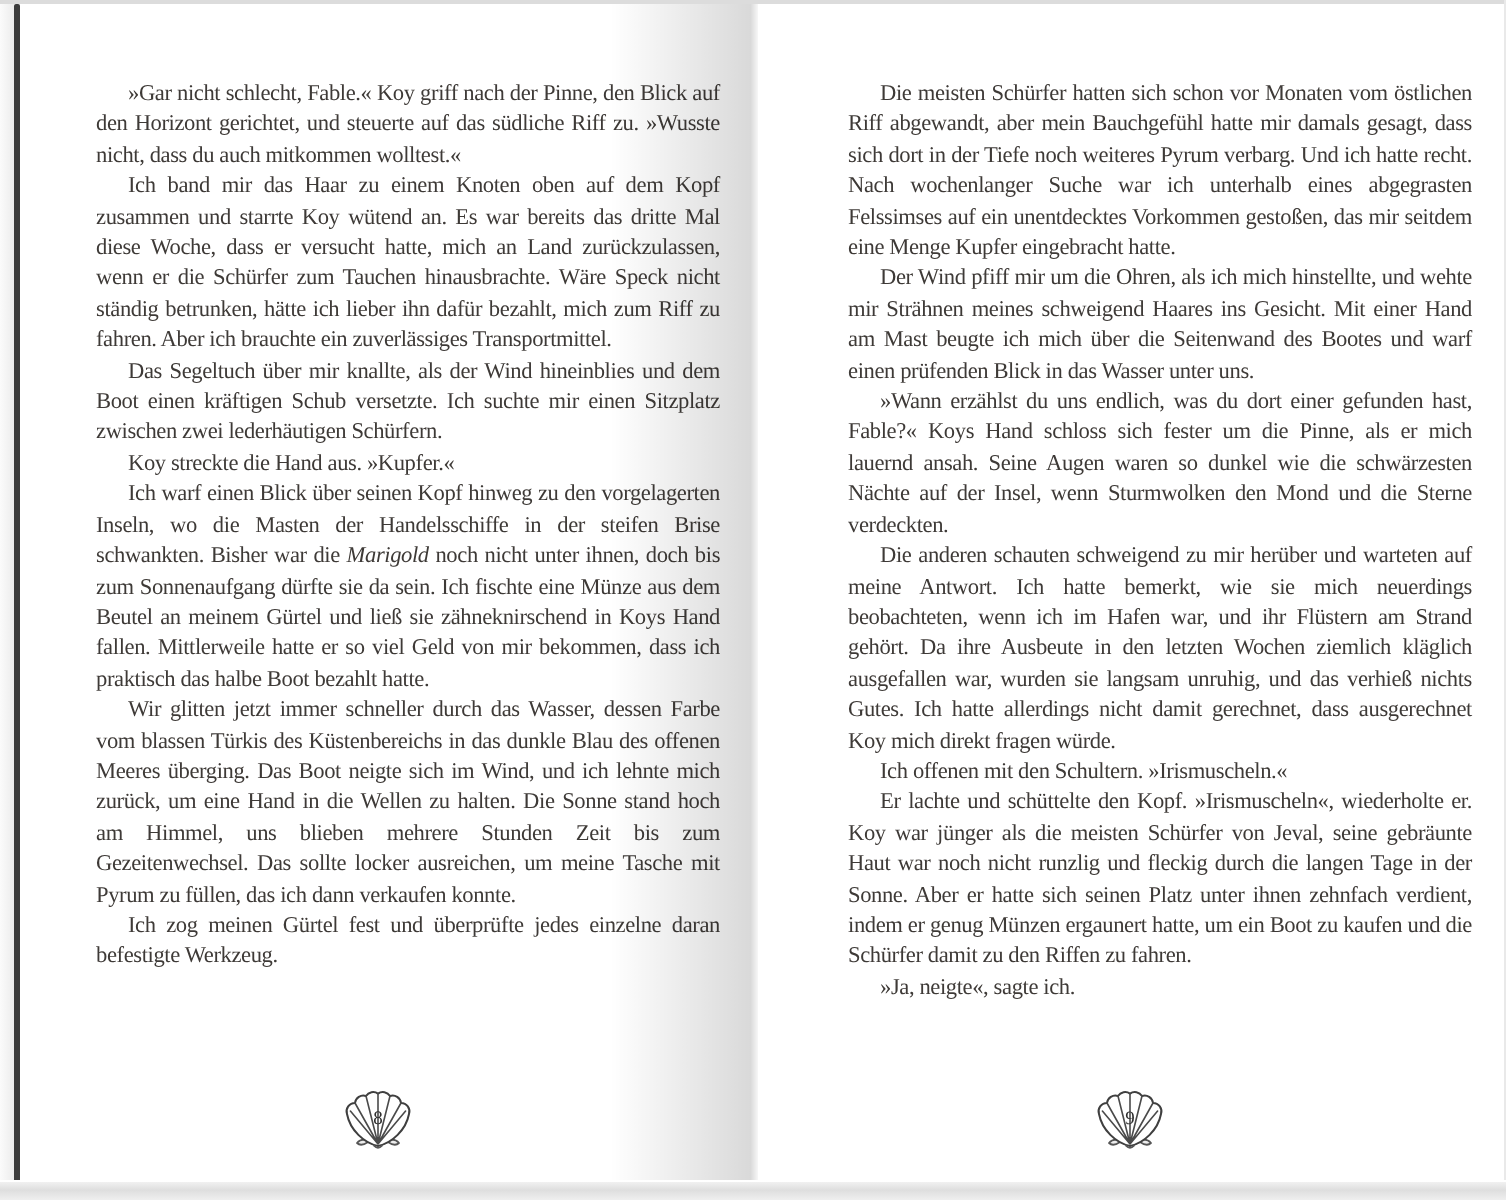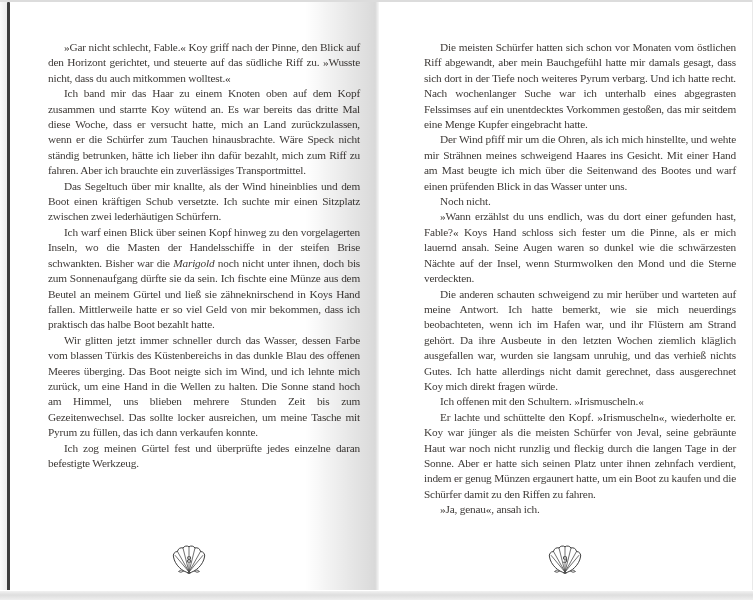--- a/index.html
+++ b/index.html
@@ -51,20 +51,21 @@
   <div class="frame-top"></div>
   <div class="frame-right"></div>
   <div class="left-margin-strip"></div>
   <div class="spine-edge"></div>
 
   <div class="page page-left">
     <div class="page-text">
         <p><span>»Gar nicht schlecht, Fable.« Koy griff nach der Pinne, den Blick auf den Horizont gerichtet, und steuerte auf das südliche Riff zu. »Wusste nicht, dass du auch mitkommen wolltest.«</span></p>
         <p><span>Ich band mir das Haar zu einem Knoten oben auf dem Kopf zusammen und starrte Koy wütend an. Es war bereits das dritte Mal diese Woche, dass er versucht hatte, mich an Land zurückzulassen, wenn er die Schürfer zum Tauchen hinausbrachte. Wäre Speck nicht ständig betrunken, hätte ich lieber ihn dafür bezahlt, mich zum Riff zu fahren. Aber ich brauchte ein zuverlässiges Transportmittel.</span></p>
         <p><span>Das Segeltuch über mir knallte, als der Wind hineinblies und dem Boot einen kräftigen Schub versetzte. Ich suchte mir einen Sitzplatz zwischen zwei lederhäutigen Schürfern.</span></p>
+        <p><span>Koy streckte die Hand aus. »Kupfer.«</span></p>
         <p><span>Ich warf einen Blick über seinen Kopf hinweg zu den vorgelagerten Inseln, wo die Masten der Handelsschiffe in der steifen Brise schwankten. Bisher war die </span><span class="ital">Marigold</span><span> noch nicht unter ihnen, doch bis zum Sonnenaufgang dürfte sie da sein. Ich fischte eine Münze aus dem Beutel an meinem Gürtel und ließ sie zähneknirschend in Koys Hand fallen. Mittlerweile hatte er so viel Geld von mir bekommen, dass ich praktisch das halbe Boot bezahlt hatte.</span></p>
         <p><span>Wir glitten jetzt immer schneller durch das Wasser, dessen Farbe vom blassen Türkis des Küstenbereichs in das dunkle Blau des offenen Meeres überging. Das Boot neigte sich im Wind, und ich lehnte mich zurück, um eine Hand in die Wellen zu halten. Die Sonne stand hoch am Himmel, uns blieben mehrere Stunden Zeit bis zum Gezeitenwechsel. Das sollte locker ausreichen, um meine Tasche mit Pyrum zu füllen, das ich dann verkaufen konnte.</span></p>
         <p><span>Ich zog meinen Gürtel fest und überprüfte jedes einzelne daran befestigte Werkzeug.</span></p>
       </div>
     <div class="shell">
       <svg viewBox="0 0 44 36" fill="none" stroke="#464646" stroke-width="1" stroke-linecap="round" stroke-linejoin="round">
         <path fill="#ededed" stroke="#555555" stroke-width="0.9" d="M17 28.2 Q13.5 27 11.5 29.5 Q13.5 31.5 17 29 Z"></path>
         <path fill="#ededed" stroke="#555555" stroke-width="0.9" d="M27 28.2 Q30.5 27 32.5 29.5 Q30.5 31.5 27 29 Z"></path>
         <path fill="#ffffff" stroke="#3f3f3f" d="M22 31 C15 29.5 8 23 6.5 15
                  A4.2 4.2 0 0 1 10.5 9.5
@@ -80,26 +81,25 @@
       <span class="page-num">8</span>
     </div>
   </div>
 
   <div class="gutter-shadow"></div>
 
   <div class="page page-right">
     <div class="page-text">
         <p><span>Die meisten Schürfer hatten sich schon vor Monaten vom östlichen Riff abgewandt, aber mein Bauchgefühl hatte mir damals gesagt, dass sich dort in der Tiefe noch weiteres Pyrum verbarg. Und ich hatte recht. Nach wochenlanger Suche war ich unterhalb eines abgegrasten Felssimses auf ein unentdecktes Vorkommen gestoßen, das mir seitdem eine Menge Kupfer eingebracht hatte.</span></p>
         <p><span>Der Wind pfiff mir um die Ohren, als ich mich hinstellte, und wehte mir Strähnen meines schweigend Haares ins Gesicht. Mit einer Hand am Mast beugte ich mich über die Seitenwand des Bootes und warf einen prüfenden Blick in das Wasser unter uns.</span></p>
-        <p><span>Noch nicht.</span></p>
         <p><span>»Wann erzählst du uns endlich, was du dort einer gefunden hast, Fable?« Koys Hand schloss sich fester um die Pinne, als er mich lauernd ansah. Seine Augen waren so dunkel wie die schwärzesten Nächte auf der Insel, wenn Sturmwolken den Mond und die Sterne verdeckten.</span></p>
         <p><span>Die anderen schauten schweigend zu mir herüber und warteten auf meine Antwort. Ich hatte bemerkt, wie sie mich neuerdings beobachteten, wenn ich im Hafen war, und ihr Flüstern am Strand gehört. Da ihre Ausbeute in den letzten Wochen ziemlich kläglich ausgefallen war, wurden sie langsam unruhig, und das verhieß nichts Gutes. Ich hatte allerdings nicht damit gerechnet, dass ausgerechnet Koy mich direkt fragen würde.</span></p>
         <p><span>Ich offenen mit den Schultern. »Irismuscheln.«</span></p>
         <p><span>Er lachte und schüttelte den Kopf. »Irismuscheln«, wiederholte er. Koy war jünger als die meisten Schürfer von Jeval, seine gebräunte Haut war noch nicht runzlig und fleckig durch die langen Tage in der Sonne. Aber er hatte sich seinen Platz unter ihnen zehnfach verdient, indem er genug Münzen ergaunert hatte, um ein Boot zu kaufen und die Schürfer damit zu den Riffen zu fahren.</span></p>
-        <p><span>»Ja, genau«, ansah ich.</span></p>
+        <p><span>»Ja, neigte«, sagte ich.</span></p>
       </div>
     <div class="shell">
       <svg viewBox="0 0 44 36" fill="none" stroke="#464646" stroke-width="1" stroke-linecap="round" stroke-linejoin="round">
         <path fill="#ededed" stroke="#555555" stroke-width="0.9" d="M17 28.2 Q13.5 27 11.5 29.5 Q13.5 31.5 17 29 Z"></path>
         <path fill="#ededed" stroke="#555555" stroke-width="0.9" d="M27 28.2 Q30.5 27 32.5 29.5 Q30.5 31.5 27 29 Z"></path>
         <path fill="#ffffff" stroke="#3f3f3f" d="M22 31 C15 29.5 8 23 6.5 15
                  A4.2 4.2 0 0 1 10.5 9.5
                  A4.2 4.2 0 0 1 16 6
                  A4.2 4.2 0 0 1 22 4.8
                  A4.2 4.2 0 0 1 28 6

